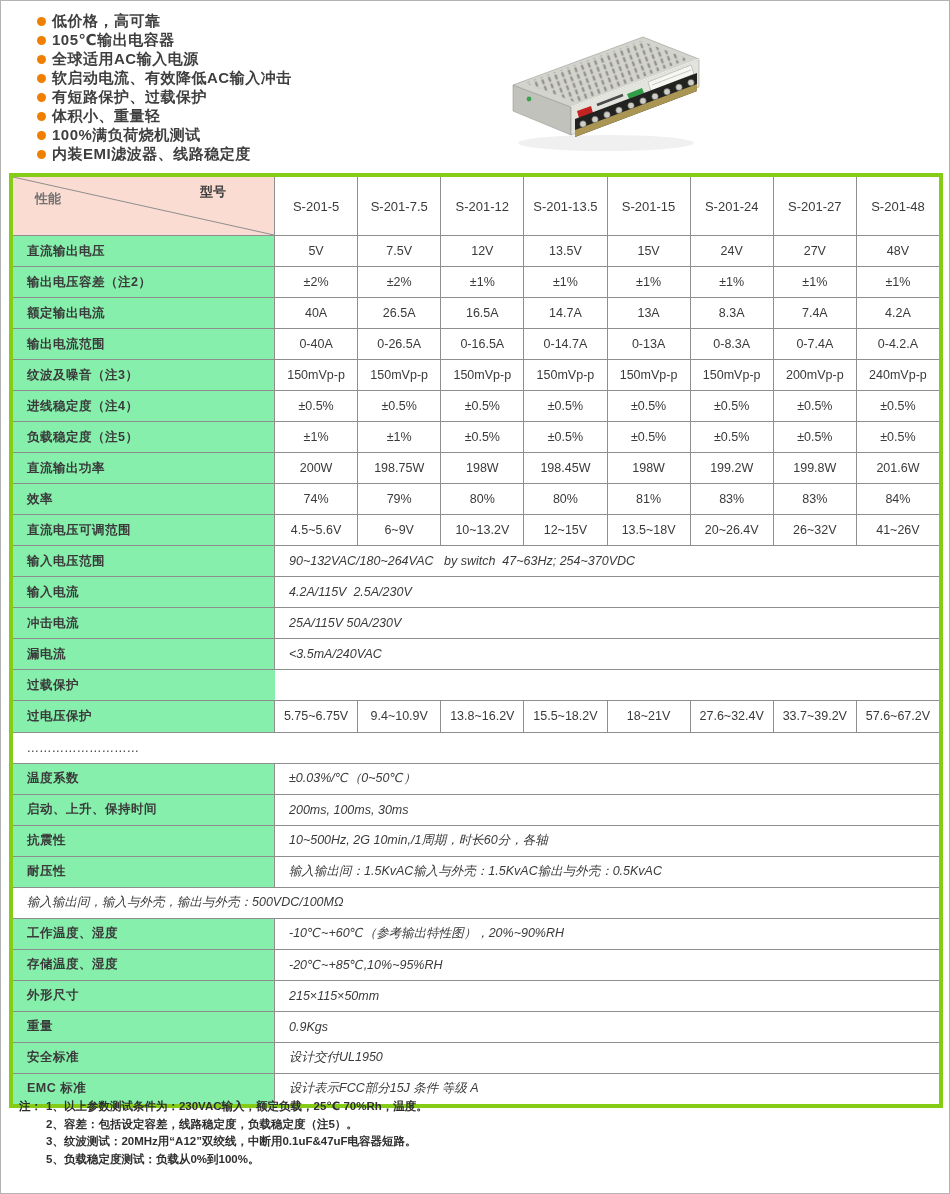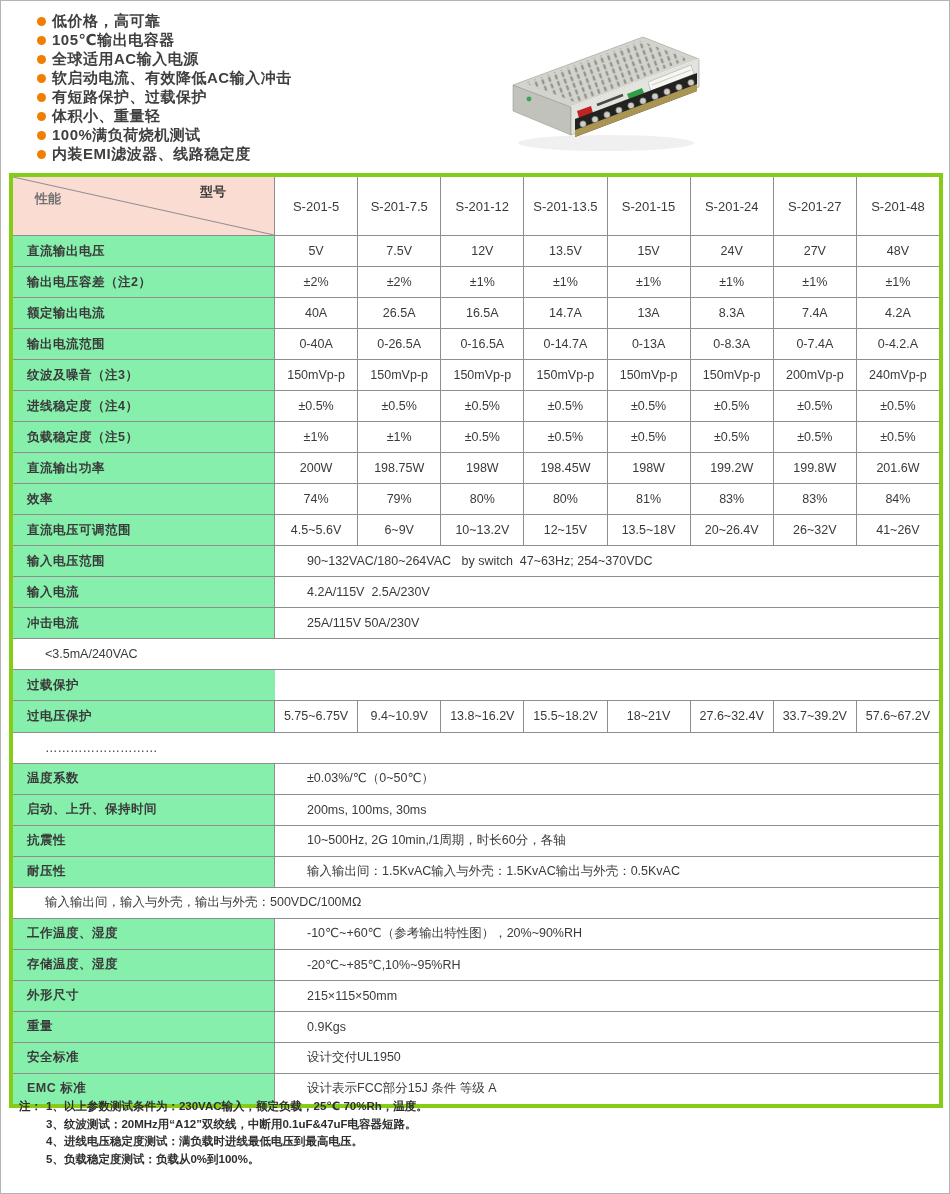--- a/index.html
+++ b/index.html
@@ -27,21 +27,21 @@
   .cell {
     border-right:1px solid #8e8e8e; display:flex; align-items:center; justify-content:center;
     font-size:12.5px; color:#3a3a3a; overflow:hidden; white-space:nowrap;
   }
   .cell:last-child { border-right:none; }
   .label-cell {
     flex:0 0 262px; background:#86efac; justify-content:flex-start;
     padding-left:14px; font-weight:600; letter-spacing:0.5px;
   }
   .value-cell { flex:1 1 0; }
-  .merged-cell { flex:1 1 0; justify-content:flex-start; padding-left:32px; white-space:pre-wrap; }
+  .merged-cell { flex:1 1 0; justify-content:flex-start; padding-left:14px; white-space:pre-wrap;font-style:italic; }
   .corner-cell { position:relative; flex:0 0 262px; background:#fadcd3; border-right:1px solid #8e8e8e; }
   .corner-cell svg { position:absolute; inset:0; width:100%; height:100%; }
   .corner-top { position:absolute; top:6px; right:48px; font-size:13px; font-weight:600; color:#3a3a3a; }
   .corner-bottom { position:absolute; bottom:27px; left:22px; font-size:13px; font-weight:600; color:#737373; }
   .model-cell { font-size:13px; }
   
   .notes { position:absolute; left:18px; top:1097px; }
   .note-line { display:flex; font-size:11.5px; font-weight:700; color:#2e2e2e; line-height:17.5px; white-space:pre-wrap; }
   .note-line.indent { padding-left:27px; }
   .note-prefix { flex:0 0 27px; }
@@ -270,20 +270,21 @@
       </div>
       <div class="t-row">
         <div class="cell label-cell">输入电流</div>
         <div class="cell merged-cell">4.2A/115V  2.5A/230V</div>
       </div>
       <div class="t-row">
         <div class="cell label-cell">冲击电流</div>
         <div class="cell merged-cell">25A/115V 50A/230V</div>
       </div>
       <div class="t-row">
+        <div class="cell label-cell">漏电流</div>
         <div class="cell merged-cell">&lt;3.5mA/240VAC</div>
       </div>
       <div class="t-row">
         <div class="cell label-cell">过载保护</div>
       </div>
       <div class="t-row">
         <div class="cell label-cell">过电压保护</div>
         <div class="cell value-cell">5.75~6.75V</div>
         <div class="cell value-cell">9.4~10.9V</div>
         <div class="cell value-cell">13.8~16.2V</div>
@@ -336,18 +337,18 @@
         <div class="cell merged-cell">设计交付UL1950</div>
       </div>
       <div class="t-row">
         <div class="cell label-cell">EMC 标准</div>
         <div class="cell merged-cell">设计表示FCC部分15J 条件 等级 A</div>
       </div>
     </div>
 
   <div class="notes">
       <div class="note-line"><span class="note-prefix">注：</span><span>1、以上参数测试条件为：230VAC输入，额定负载，25℃ 70%Rh，温度。</span></div>
+      <div class="note-line indent"><span>2、容差：包括设定容差，线路稳定度，负载稳定度（注5）。</span></div>
       <div class="note-line indent"><span>3、纹波测试：20MHz用“A12”双绞线，中断用0.1uF&amp;47uF电容器短路。</span></div>
-      <div class="note-line indent"><span>4、进线电压稳定度测试：满负载时进线最低电压到最高电压。</span></div>
       <div class="note-line indent"><span>5、负载稳定度测试：负载从0%到100%。</span></div>
     </div>
 
 </div>
 
 </body></html>

